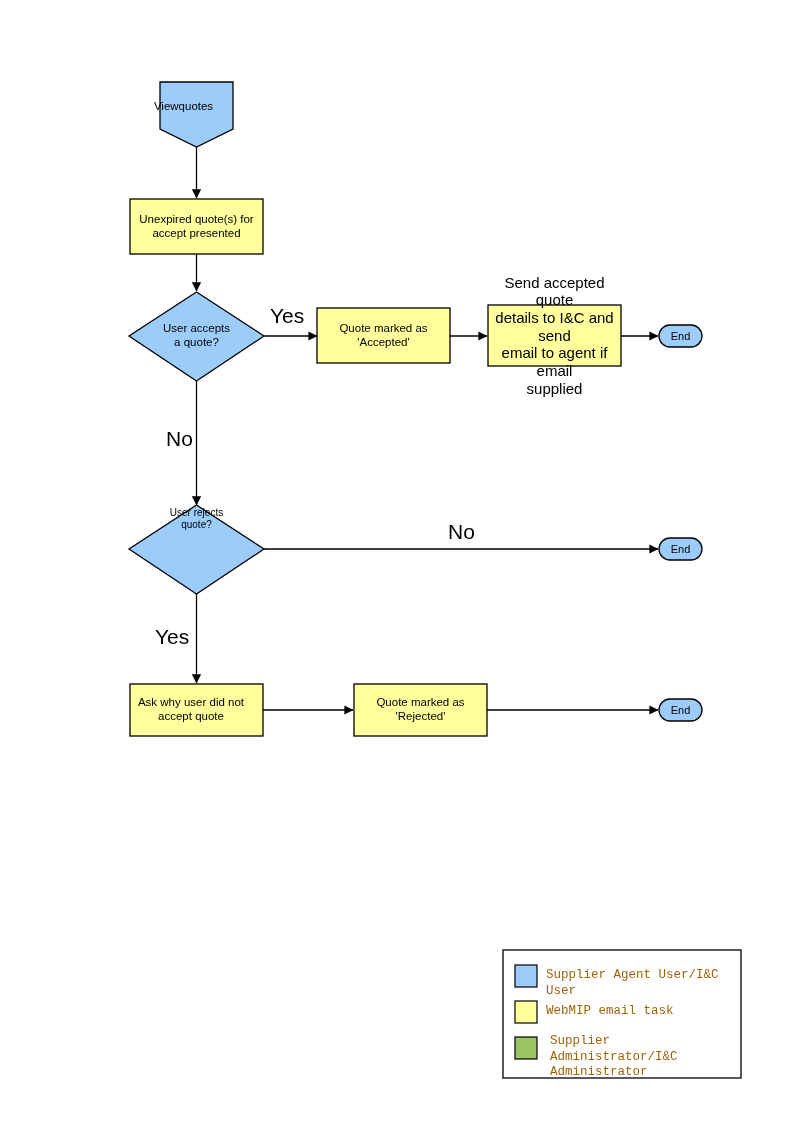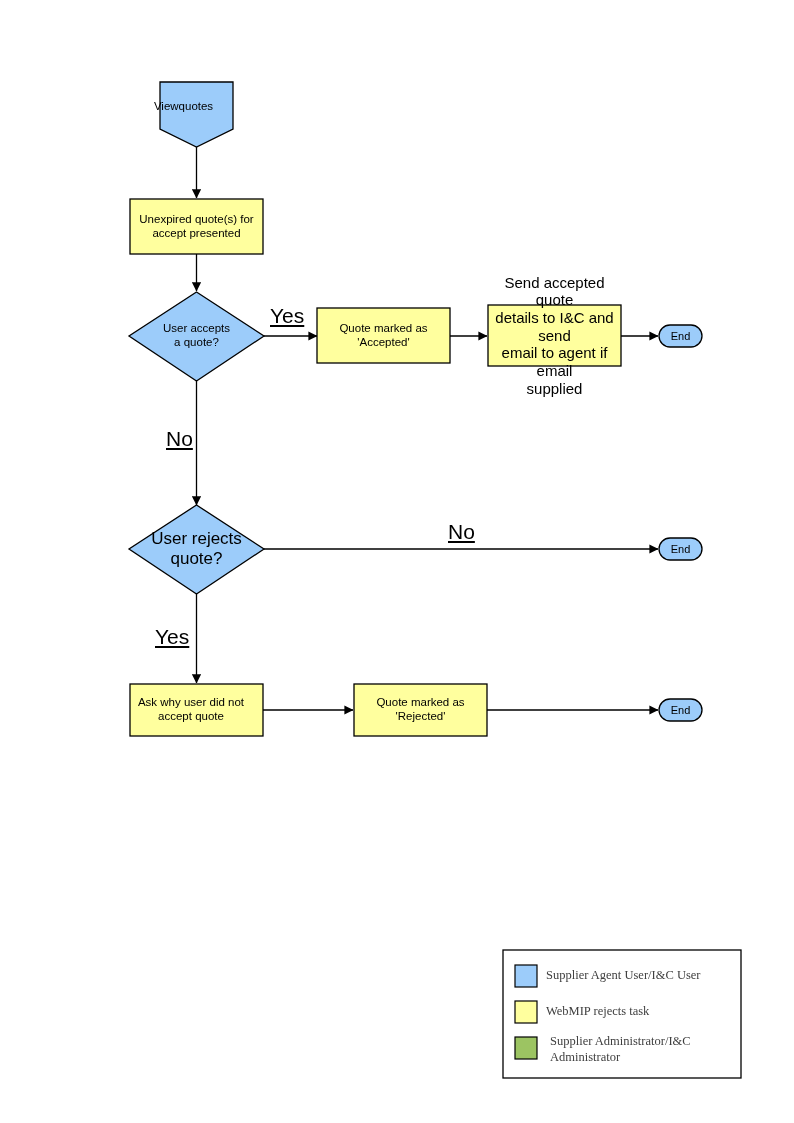--- a/index.html
+++ b/index.html
@@ -32,26 +32,25 @@
     line-height: 1.18;
     pointer-events: none;
     white-space: pre-line;
   }
   .edge-label {
     position: absolute;
     color: #000000;
     font-family: "Liberation Sans", sans-serif;
     font-size: 21px;
     line-height: 1;
-    text-decoration: underline;
   }
   .legend-text {
     position: absolute;
-    color: #404040;
-    font-family: Liberation Serif, serif;
+    color: #a16207;
+    font-family: Liberation Mono, monospace;
     font-size: 12.5px;
     line-height: 1.25;
     white-space: pre-line;
   }
 </style>
 </head>
 <body>
 
 <svg id="canvas" viewBox="0 0 794 1123" xmlns="http://www.w3.org/2000/svg">
   <defs>
@@ -112,21 +111,21 @@
 <div class="node-label" style="left:317px; top:308px; width:133px; height:55px; font-size:11.5px;">Quote  marked as
 'Accepted'</div>
 
 <div class="node-label" style="left:488px; top:305px; width:133px; height:61px; font-size:15px;">Send accepted quote
 details to I&amp;C and send
 email to agent if email
 supplied</div>
 
 <div class="node-label" style="left:659px; top:325px; width:43px; height:22px; font-size:11px;">End</div>
 
-<div class="node-label" style="left:139px; top:526px; width:115px; height:46px; font-size:17px;">User rejects
+<div class="node-label" style="left:139px; top:496px; width:115px; height:46px; font-size:10px;">User rejects
 quote?</div>
 
 <div class="node-label" style="left:659px; top:538px; width:43px; height:22px; font-size:11px;">End</div>
 
 <div class="node-label" style="left:130px; top:684px; width:122px; height:52px; font-size:11.5px;">Ask why user did not
 accept quote</div>
 
 <div class="node-label" style="left:354px; top:684px; width:133px; height:52px; font-size:11.5px;">Quote  marked as
 'Rejected'</div>
 
@@ -135,16 +134,16 @@
 <div class="edge-label" style="left:270px; top:305px;">Yes</div>
 
 <div class="edge-label" style="left:166px; top:428px;">No</div>
 
 <div class="edge-label" style="left:448px; top:521px;">No</div>
 
 <div class="edge-label" style="left:155px; top:626px;">Yes</div>
 
 <div class="legend-text" style="left:546px; top:968px; width:185px;">Supplier Agent User/I&amp;C User</div>
 
-<div class="legend-text" style="left:546px; top:1004px; width:185px;">WebMIP rejects task</div>
+<div class="legend-text" style="left:546px; top:1004px; width:185px;">WebMIP email task</div>
 
 <div class="legend-text" style="left:522px; top:1034px; width:190px;margin-left:28px;">Supplier Administrator/I&amp;C
 Administrator</div>
 
 </body></html>

